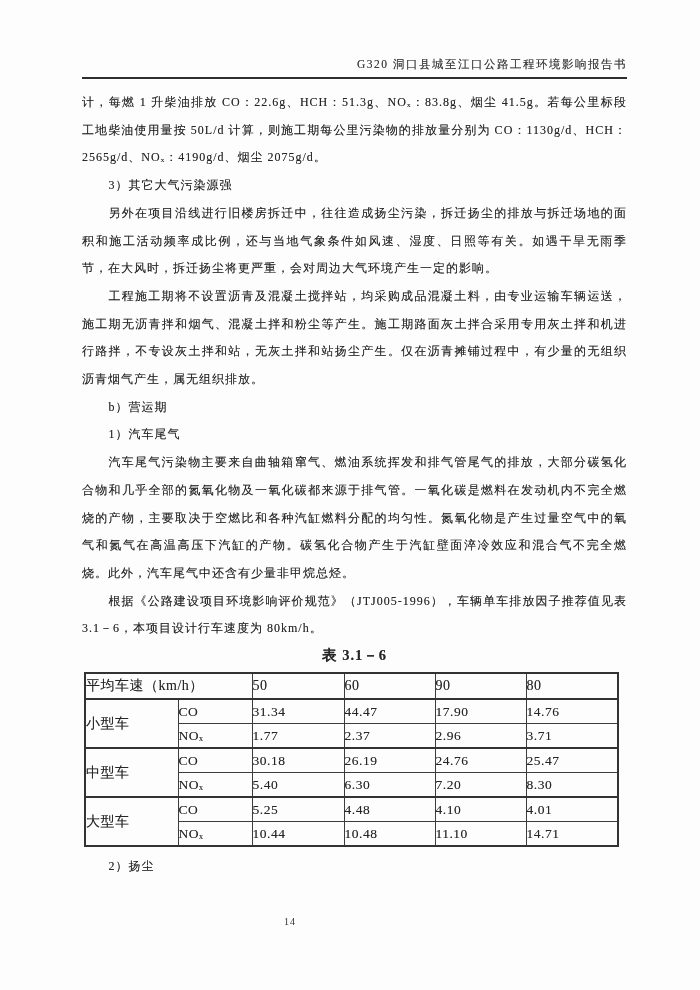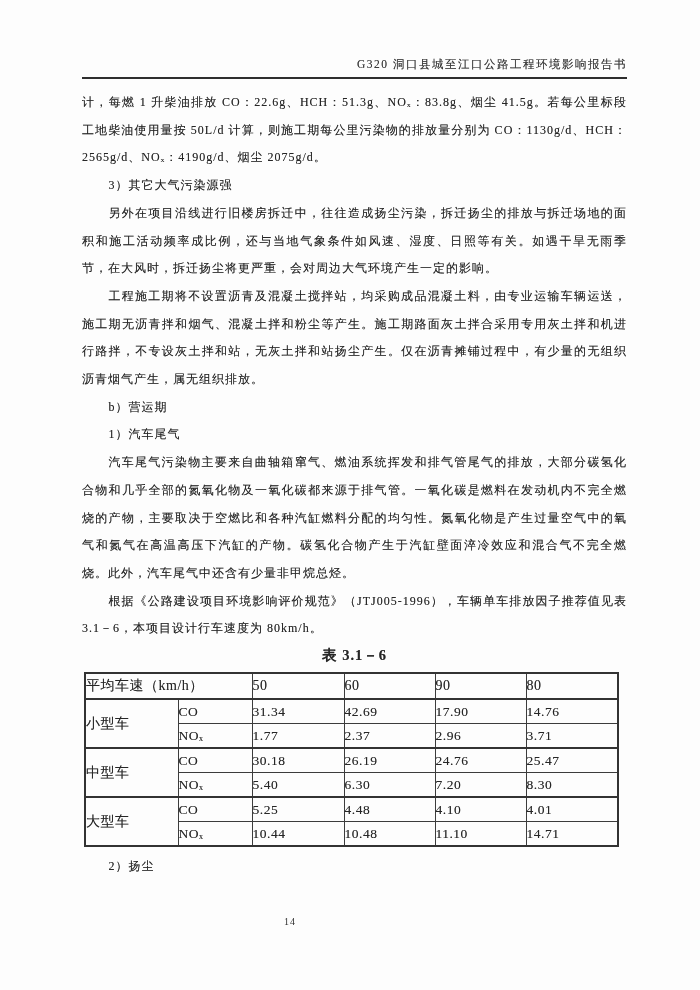--- a/index.html
+++ b/index.html
@@ -98,21 +98,21 @@
           <td>50</td>
           <td>60</td>
           <td>90</td>
           <td>80</td>
         </tr>
 
         <tr class="group-start">
           <td class="vehicle" rowspan="2">小型车</td>
           <td>CO</td>
           <td>31.34</td>
-          <td>42.69</td>
+          <td>44.47</td>
           <td>17.90</td>
           <td>14.76</td>
         </tr>
         <tr>
           <td>NOₓ</td>
           <td>1.77</td>
           <td>2.37</td>
           <td>2.96</td>
           <td>3.71</td>
         </tr>

